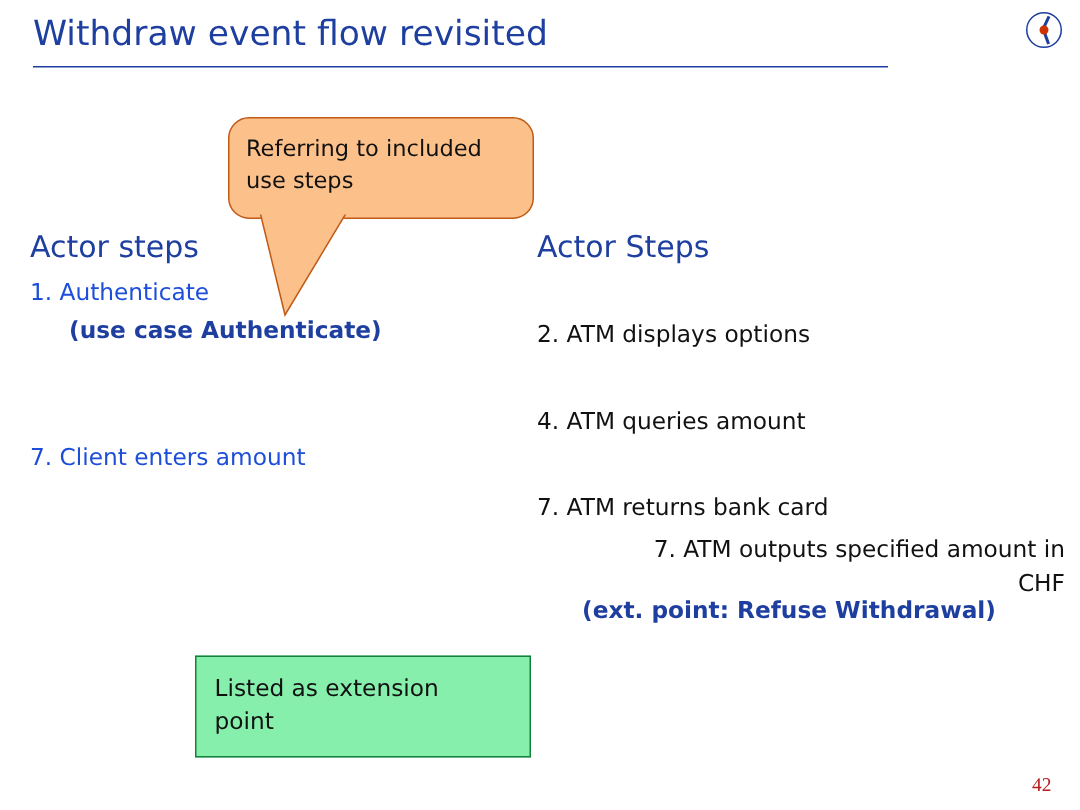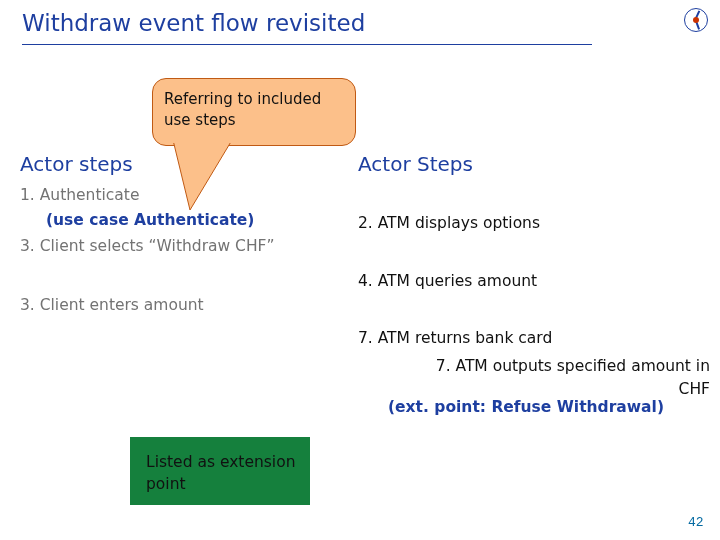--- a/index.html
+++ b/index.html
@@ -136,21 +136,21 @@
     color: #1e3fa0;
     font-family: "DejaVu Sans", sans-serif;
     white-space: nowrap;
   }
 
   
   .left-step {
     position: absolute;
     left: 20px;
     font-size: 15.5px;
-    color: #737373;
+    color: #1d4ed8;
     font-family: "DejaVu Sans", sans-serif;
     white-space: nowrap;
   }
   #left-step-1 { top: 186px; }
   #left-usecase {
     position: absolute;
     left: 46px;
     top: 211px;
     font-size: 15.5px;
     font-weight: bold;
@@ -197,45 +197,45 @@
     color: #1e3fa0;
     font-family: "DejaVu Sans", sans-serif;
     white-space: nowrap;
   }
 
   
   #callout-bottom {
     position: absolute;
     left: 130px;
     top: 437px;
-    width: 180px;
+    width: 224px;
     height: 68px;
-    background: #15803d;
-    border: 4px solid #15803d;
+    background: #86efac;
+    border: 1px solid #15803d;
     box-sizing: border-box;
   }
   #callout-bottom .text {
     position: absolute;
     left: 12px;
     top: 10px;
     width: 198px;
     font-size: 15.5px;
     line-height: 22px;
     color: #111111;
     font-family: "DejaVu Sans", sans-serif;
   }
 
   
   #page-number {
     position: absolute;
     left: 688px;
     top: 515px;
     font-size: 13px;
-    color: #0369a1;
-    font-family: Liberation Mono, monospace;
+    color: #b91c1c;
+    font-family: Liberation Serif, serif;
   }
 </style>
 </head>
 <body>
 
 <div class="slide">
 
   <div id="slide-title">Withdraw event flow revisited</div>
   <div id="title-rule"></div>
 
@@ -255,22 +255,21 @@
   <svg id="callout-tail" viewBox="0 0 70 72" xmlns="http://www.w3.org/2000/svg">
     <polygon points="3,0 62,0 20,70" fill="#fcc08a" stroke="#c05a14" stroke-width="1"></polygon>
     <rect x="2" y="-3" width="62" height="6" fill="#fcc08a" stroke="none"></rect>
   </svg>
 
   <div id="actor-heading">Actor steps</div>
   <div id="system-heading">Actor Steps</div>
 
   <div class="left-step" id="left-step-1">1. Authenticate</div>
   <div id="left-usecase">(use case Authenticate)</div>
-  <div class="left-step" id="left-step-3">3. Client selects “Withdraw CHF”</div>
-  <div class="left-step" id="left-step-5">3. Client enters amount</div>
+  <div class="left-step" id="left-step-5">7. Client enters amount</div>
 
   <div class="right-step" id="right-step-2">2. ATM displays options</div>
   <div class="right-step" id="right-step-4">4. ATM queries amount</div>
   <div class="right-step" id="right-step-6">7. ATM returns bank card</div>
   <div id="right-step-7">
     <span>7. ATM outputs specified amount in</span>
     <span class="indent">CHF</span>
   </div>
   <div id="right-extpoint">(ext. point: Refuse Withdrawal)</div>
 

